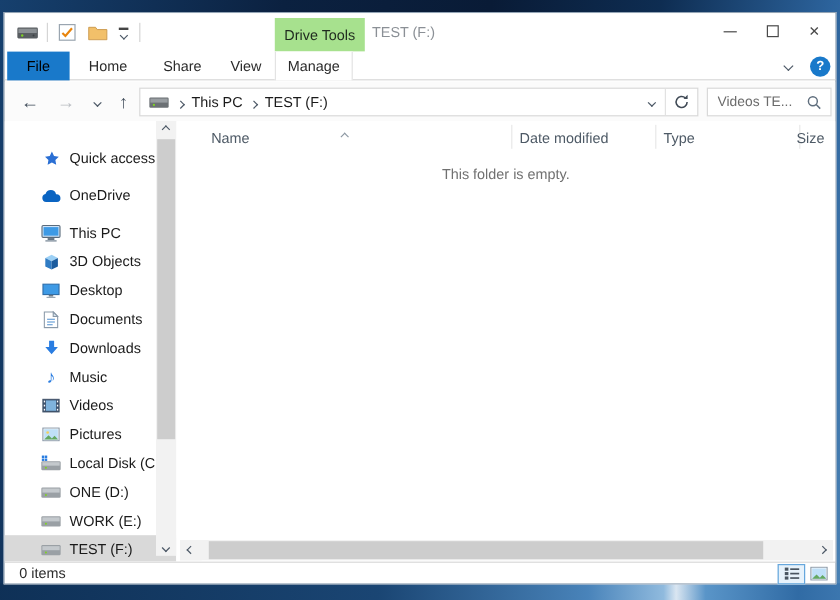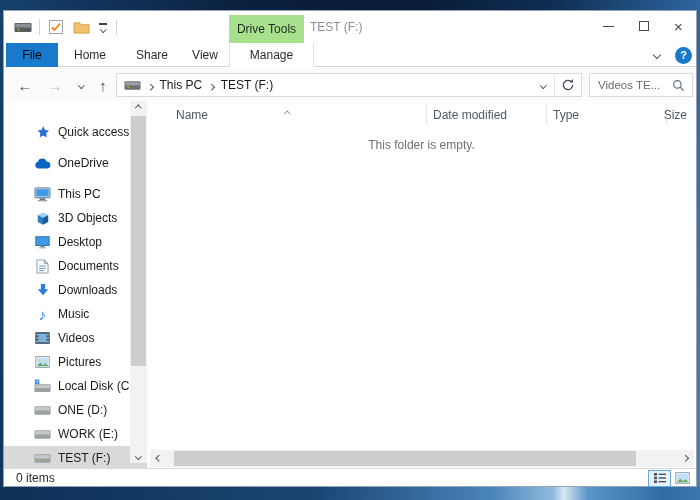--- a/index.html
+++ b/index.html
@@ -50,21 +50,21 @@
   .chv-right { transform:rotate(-45deg); }
   .chv-sm { width:4.5px; height:4.5px; border-width:1.2px; }
 
   
   .tabsrow { position:absolute; left:0; top:32px; right:0; height:24px; background:#fff; border-bottom:1px solid #d8d8d8; }
   .tab { position:absolute; top:0; height:24px; display:flex; align-items:center; justify-content:center; color:#2b2b2b; font-size:12px; }
   .tab-file { left:2px; width:52px; background:#1979ca; color:#000000; }
   .tab-home { left:64px; width:44px; }
   .tab-share { left:124px; width:48px; }
   .tab-view { left:180px; width:42px; }
-  .tab-manage { left:225px; width:85px; border-left:1px solid #e3e3e3; border-right:1px solid #e3e3e3; background:#fff; }
+  .tab-manage { left:225px; width:65px; border-left:1px solid #e3e3e3; border-right:1px solid #e3e3e3; background:#fff; }
   .ribbon-right { position:absolute; right:4px; top:0; height:24px; display:flex; align-items:center; gap:8px; }
   .ribbon-expand { width:20px; height:20px; display:flex; align-items:center; justify-content:center; }
   .help-btn { width:17px; height:17px; border-radius:50%; background:#1979ca; color:#fff; font-size:11px; font-weight:bold; display:flex; align-items:center; justify-content:center; }
 
   
   .addressrow { position:absolute; left:0; top:57px; right:0; height:33px; background:#fbfbfb; }
   .nav-btn { position:absolute; top:5px; width:22px; height:24px; display:flex; align-items:center; justify-content:center; font-size:15px; color:#3e4a58; }
   .nav-btn.disabled { color:#b9bdc2; }
   .addr-box { position:absolute; left:112px; top:5px; width:466px; height:24px; border:1px solid #d9d9d9; background:#fff; display:flex; align-items:center; }
   .crumb-icon { margin-left:7px; display:flex; align-items:center; }

